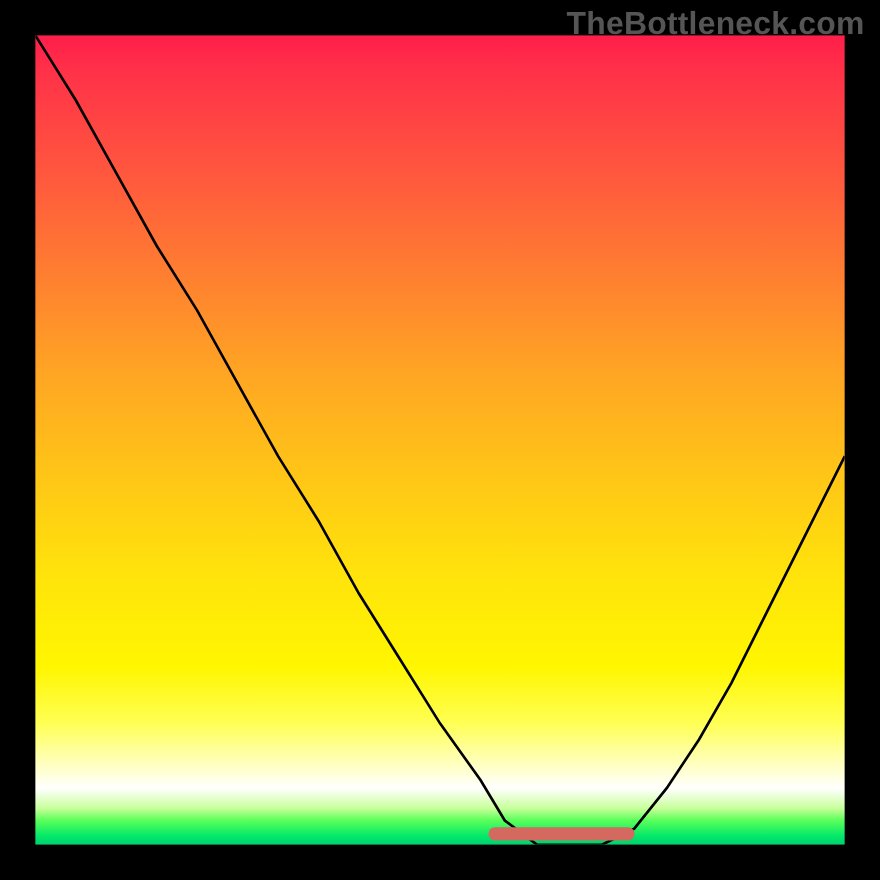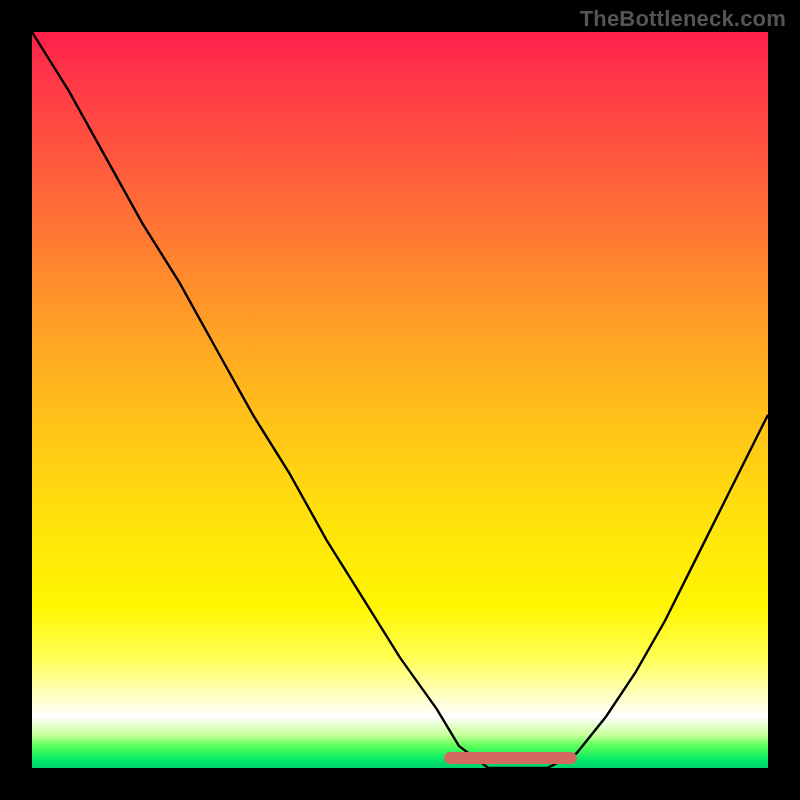--- a/index.html
+++ b/index.html
@@ -15,21 +15,21 @@
     position: relative;
     width: 800px;
     height: 800px;
     background: #000;
   }
   .watermark {
     position: absolute;
     top: 6px;
     right: 14px;
     color: #555;
-    font-size: 22px;
+    font-size: 29px;
     font-weight: 600;
     letter-spacing: 0.2px;
     z-index: 5;
   }
   .plot-area {
     position: absolute;
     left: 32px;
     top: 32px;
     width: 736px;
     height: 736px;

